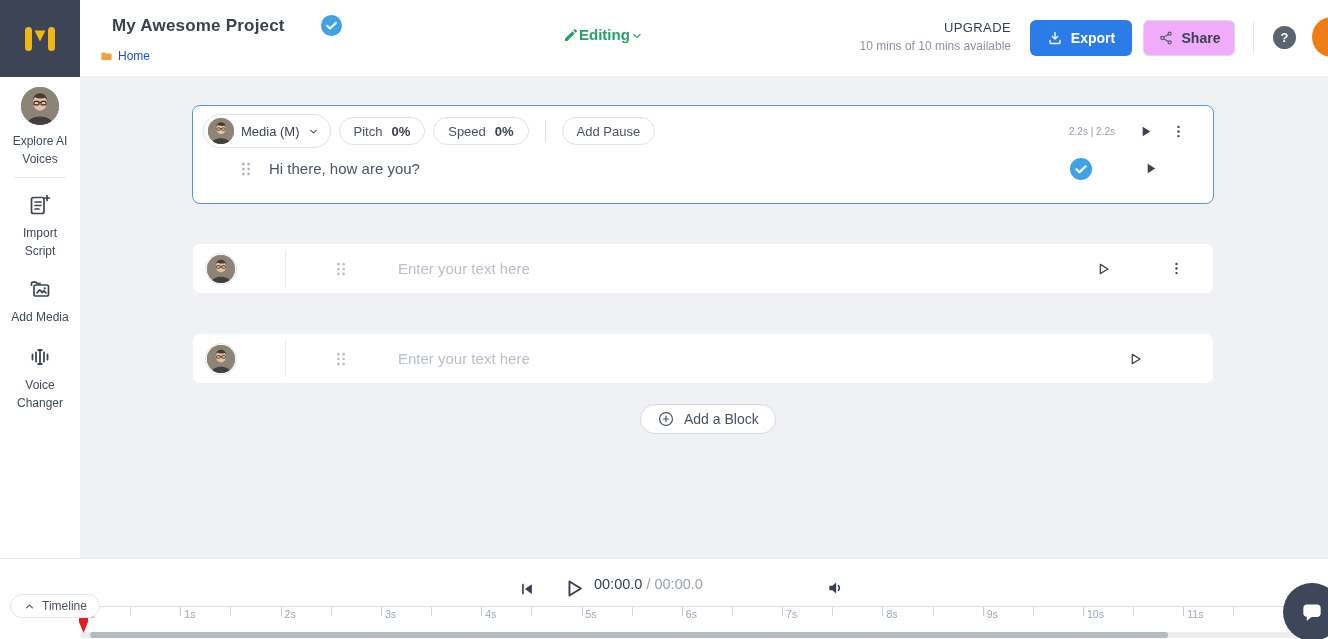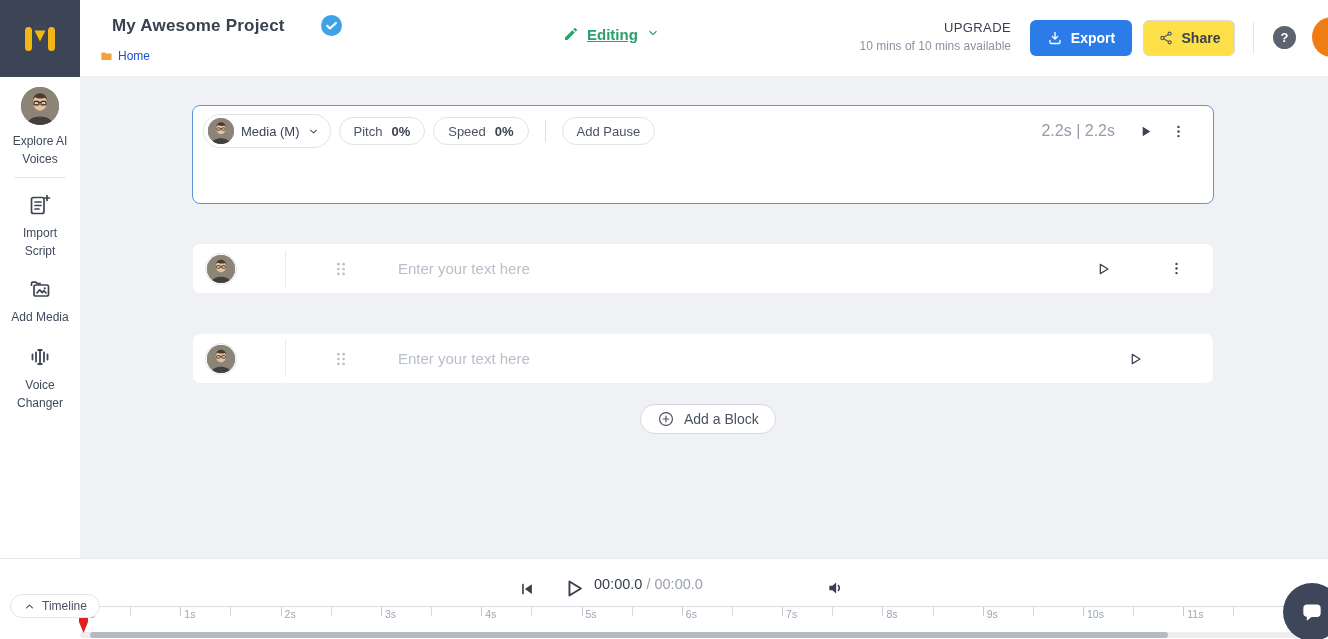--- a/index.html
+++ b/index.html
@@ -9,27 +9,27 @@
   .ic { display:block; }
 
   
   .topbar { position:absolute; left:0; top:0; width:1328px; height:77px; background:#fff; border-bottom:1px solid #eceef1; z-index:4; }
   .logo { position:absolute; left:0; top:0; width:80px; height:77px; background:var(--navy,#3d4456); display:flex; align-items:center; justify-content:center; cursor:pointer; }
   .title-row { position:absolute; left:112px; top:15px; display:flex; align-items:center; gap:36px; }
   .proj-title { font-size:17px; font-weight:600; color:var(--ink,#39414f); letter-spacing:.2px; }
   .check-badge { width:21px; height:21px; color:var(--sky,#3ea2e5); }
   .breadcrumb { position:absolute; left:100px; top:49px; display:flex; align-items:center; gap:5px; cursor:pointer; }
   .breadcrumb .txt { font-size:12px; color:#1d4ed8; }
-  .mode-group { position:absolute; left:563px; top:26px; display:flex; align-items:flex-start; gap:8px; color:var(--green,#2aa06b); cursor:pointer;text-decoration:underline; }
+  .mode-group { position:absolute; left:563px; top:26px; display:flex; align-items:flex-end; color:var(--green,#2aa06b); cursor:pointer; }
   .mode-group .lbl { font-size:15px; font-weight:600; }
   .upgrade-box { position:absolute; right:317px; top:20px; width:190px; text-align:right; cursor:pointer; }
   .upgrade-box .up { font-size:13px; font-weight:400; color:var(--ink,#39414f); letter-spacing:.4px; }
   .upgrade-box .quota { margin-top:4px; font-size:12px; color:#8b93a1; }
   .btn-export { position:absolute; left:1030px; top:20px; width:102px; height:36px; background:var(--blue,#2b7ce9); border:none; border-radius:6px; color:#fff; font-size:14px; font-weight:600; display:flex; align-items:center; justify-content:center; gap:8px; cursor:pointer; font-family:inherit; }
-  .btn-share { position:absolute; left:1143px; top:20px; width:92px; height:36px; background:#fde047; border:1px solid #d8dbe0; border-radius:6px; color:var(--ink,#39414f); font-size:14px; font-weight:600; display:flex; align-items:center; justify-content:center; gap:8px; cursor:pointer; font-family:inherit; }
+  .btn-share { position:absolute; left:1143px; top:20px; width:92px; height:36px; background:#f0abfc; border:1px solid #d8dbe0; border-radius:6px; color:var(--ink,#39414f); font-size:14px; font-weight:600; display:flex; align-items:center; justify-content:center; gap:8px; cursor:pointer; font-family:inherit; }
   .top-divider { position:absolute; left:1253px; top:22px; width:1px; height:32px; background:#e3e5e9; }
   .help-btn { position:absolute; left:1273px; top:26px; width:23px; height:23px; border-radius:50%; background:#5b6270; color:#fff; font-size:13px; font-weight:700; display:flex; align-items:center; justify-content:center; cursor:pointer; border:none; font-family:inherit; }
   .user-avatar { position:absolute; left:1312px; top:17px; width:40px; height:40px; border-radius:50%; background:var(--avatar-orange,#ef7d14); cursor:pointer; }
 
   
   .sidebar { position:absolute; left:0; top:77px; width:80px; height:481px; background:#fff; z-index:2; }
   .side-item { position:absolute; left:0; width:80px; display:flex; flex-direction:column; align-items:center; cursor:pointer; }
   .side-item .label { margin-top:7px; width:64px; text-align:center; font-size:12px; line-height:18px; color:#3f4a5c; }
   .side-icon { color:#3d4456; }
   .side-divider { position:absolute; left:14px; top:100px; width:52px; height:1px; background:#e4e6ea; }
@@ -38,21 +38,21 @@
   
   .main { position:absolute; left:80px; top:77px; width:1248px; height:481px; background:var(--bg,#f0f1f4); }
 
   .block1 { position:absolute; left:112px; top:28px; width:1022px; height:99px; background:#fff; border:1.5px solid var(--sel,#5b97d6); border-radius:8px; }
   .b1-header { display:flex; align-items:center; padding:8px 22px 0 10px; gap:8px; }
   .voice-chip { height:34px; border:1px solid #dfe3e8; border-radius:17px; background:#fff; display:flex; align-items:center; gap:7px; padding:0 10px 0 4px; cursor:pointer; }
   .voice-chip .name { font-size:13px; color:#3c4353; }
   .pill { height:28px; border:1px solid #dfe3e8; border-radius:14px; background:#fff; display:flex; align-items:center; gap:9px; padding:0 14px; font-size:13px; color:#4a5264; cursor:pointer; }
   .pill b { color:#39414f; font-weight:700; }
   .vdiv { width:1px; height:22px; background:#dcdfe4; margin:0 8px; }
-  .duration { font-size:16px; color:#959daa; margin-right:10px; white-space:nowrap; }
+  .duration { font-size:10px; color:#959daa; margin-right:10px; white-space:nowrap; }
   .iconbtn { background:none; border:none; cursor:pointer; color:#3c4353; padding:4px; display:flex; align-items:center; justify-content:center; }
   .b1-text { display:flex; align-items:center; padding:8px 50px 0 44px; gap:14px; }
   .drag { color:#aab0ba; cursor:grab; flex:none; }
   .b1-text .sentence { font-size:15px; color:#4a5468; flex:1; cursor:text; }
   .row-check { width:22px; height:22px; color:var(--sky,#3ea2e5); margin-right:32px; }
   .spacer { flex:1; }
 
   .block-empty { position:absolute; left:112px; width:1022px; height:51px; background:#fff; border:1px solid #f0f1f3; border-radius:8px; display:flex; align-items:center; padding:0 24px 0 12px;gap:36px; }
   .block-empty .avatar-ring { width:32px; height:32px; border:1px solid #e2e5e9; border-radius:50%; display:flex; align-items:center; justify-content:center; flex:none; }
   .block-empty .vline { width:1px; height:37px; background:#e9ebee; margin:0 10px 0 12px; }
@@ -306,20 +306,34 @@
           <svg class="ic" width="17" height="17" viewBox="0 0 24 24">
               <use href="#sym-play-filled"></use>
             </svg>
         </button>
         <button class="iconbtn">
           <svg class="ic" width="17" height="17" viewBox="0 0 24 24">
               <use href="#sym-kebab"></use>
             </svg>
         </button>
       </div>
+      <div class="b1-text">
+        <svg class="ic drag" width="18" height="18" viewBox="0 0 24 24">
+            <use href="#sym-drag-dots"></use>
+          </svg>
+        <div class="sentence">Hi there, how are you?</div>
+        <svg class="ic row-check" viewBox="0 0 24 24">
+            <use href="#sym-check-circle"></use>
+          </svg>
+        <button class="iconbtn">
+          <svg class="ic" width="17" height="17" viewBox="0 0 24 24">
+              <use href="#sym-play-filled"></use>
+            </svg>
+        </button>
+      </div>
     </div>
 
     <div class="block-empty" style="top:166px">
       <div class="avatar-ring">
         <div class="avatar" style="width:28px;height:28px">
           <svg class="ic" width="28" height="28" viewBox="0 0 40 40">
               <use href="#sym-avatar"></use>
             </svg>
         </div>
       </div>

